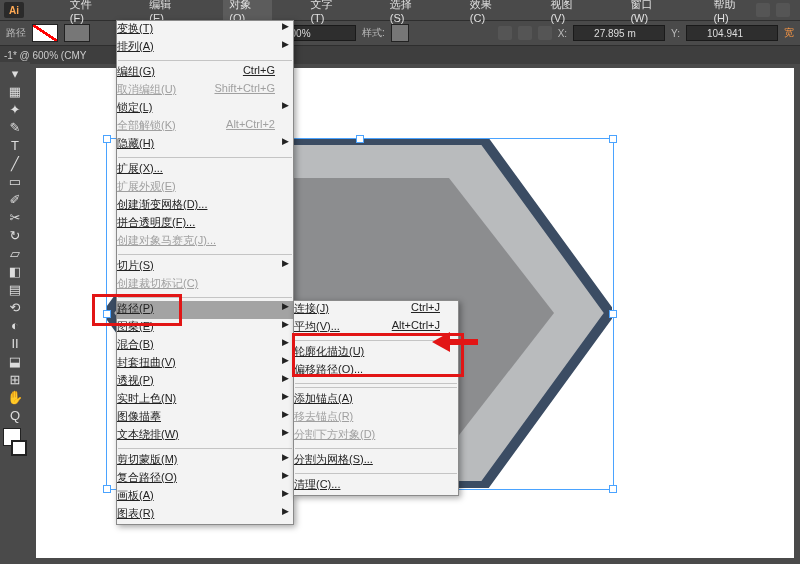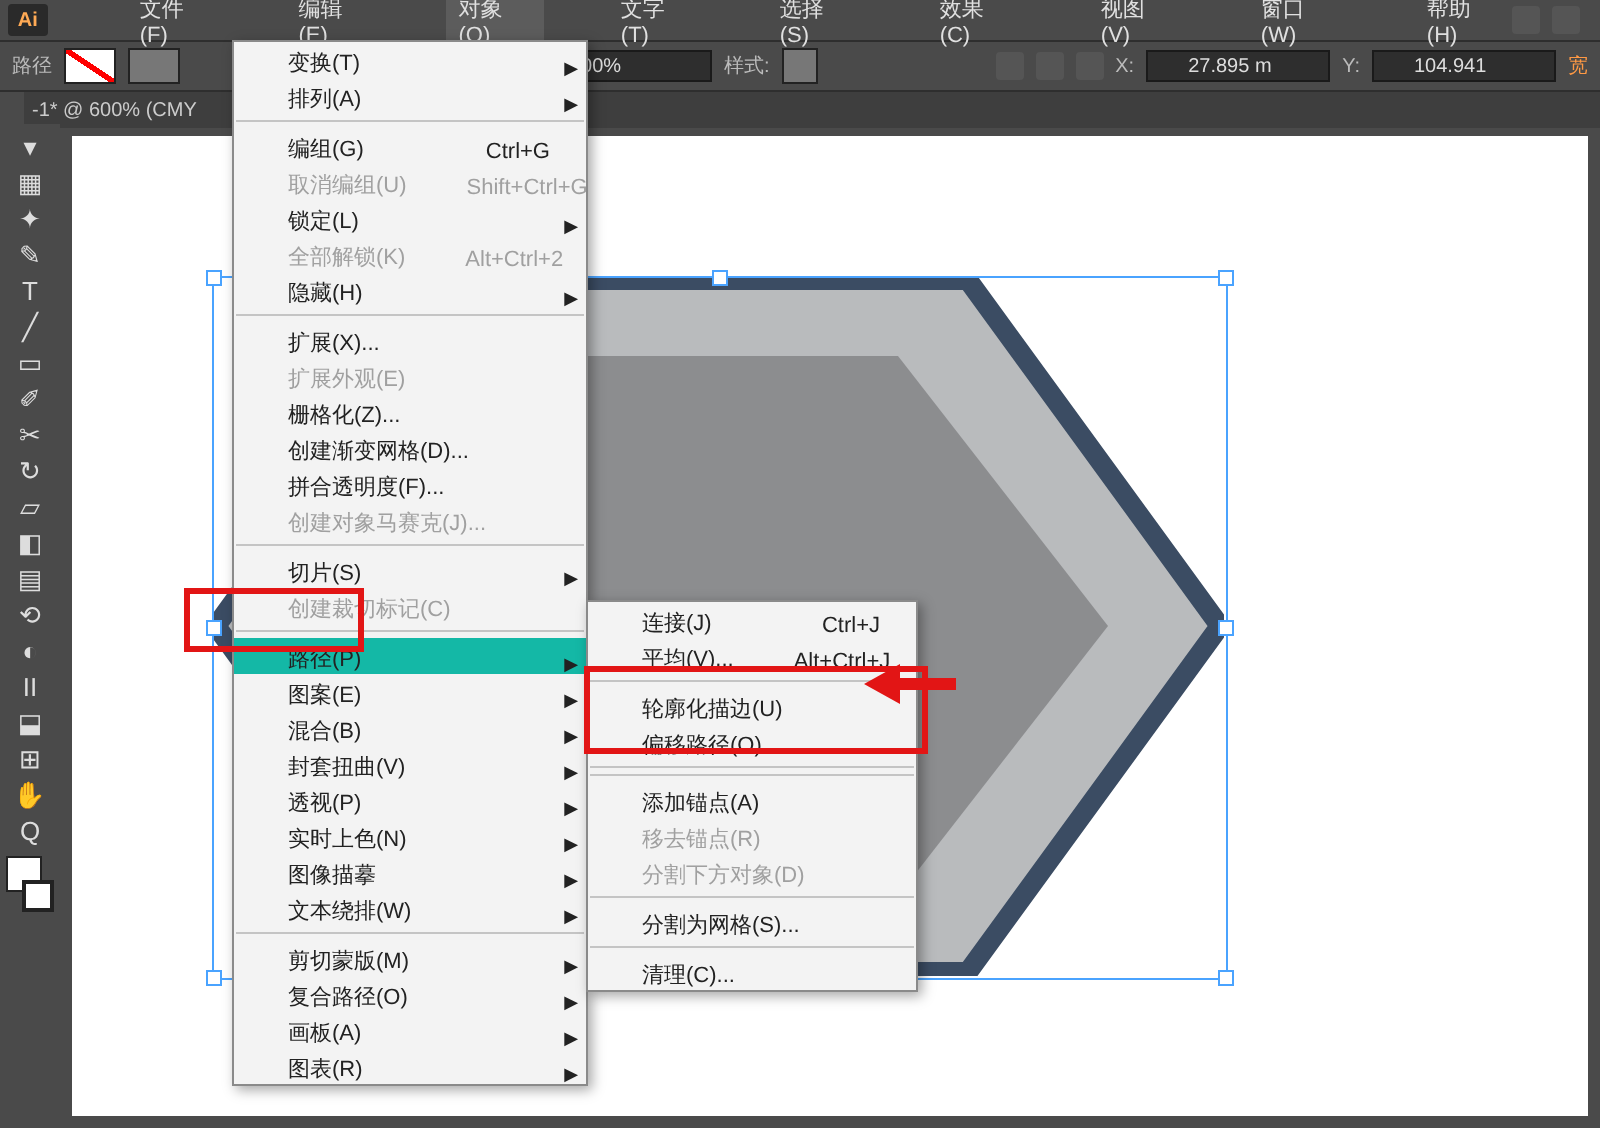--- a/index.html
+++ b/index.html
@@ -13,40 +13,40 @@
   .menubar .ricons span{width:14px;height:14px;background:#555;border-radius:2px;}
   
   .controlbar{height:24px;background:#4a4a4a;border-top:1px solid #2e2e2e;border-bottom:1px solid #2e2e2e;display:flex;align-items:center;padding:0 6px;gap:6px;font-size:10px;}
   .controlbar .swatch{width:24px;height:16px;border:1px solid #222;background:#777;}
   .controlbar .swatch.none{background:#fff;position:relative;}
   .controlbar .swatch.none::after{content:"";position:absolute;left:0;bottom:0;width:100%;height:100%;background:linear-gradient(to top right,transparent 45%,red 45%,red 55%,transparent 55%);}
   .controlbar input.num{width:50px;height:14px;background:#2e2e2e;border:1px solid #1a1a1a;color:#ddd;font-size:10px;padding:0 20px;}
   .controlbar .lbl{color:#bbb;}
   .controlbar .lbl.orange{color:#ff9944;}
   
-  .tabbar{height:18px;background:#3e3e3e;display:flex;align-items:center;padding-left:4px;font-size:10px;color:#ccc;margin-left:12px;}
+  .tabbar{height:18px;background:#3e3e3e;display:flex;align-items:center;padding-left:4px;font-size:10px;color:#ccc;}
   
   .main{position:absolute;left:0;top:62px;right:0;bottom:0;display:flex;}
   .toolbox{width:30px;background:#4a4a4a;display:flex;flex-direction:column;align-items:center;padding-top:2px;gap:0;}
   .toolbox .tool{width:24px;height:18px;display:flex;align-items:center;justify-content:center;color:#ddd;font-size:13px;}
   .toolbox .fillstroke{width:24px;height:28px;position:relative;margin-top:4px;}
   .toolbox .fillstroke .fillsq{position:absolute;left:0;top:0;width:16px;height:16px;background:#fff;border:1px solid #222;}
   .toolbox .fillstroke .strokesq{position:absolute;right:0;bottom:0;width:16px;height:16px;background:#fff;border:2px solid #222;box-sizing:border-box;}
   .canvas{flex:1;background:#fff;position:relative;margin:6px 6px 6px 6px;overflow:hidden;}
   
   .hex-sel{position:absolute;left:70px;top:70px;width:506px;height:350px;border:1px solid #4aa3ff;}
   .hex-sel .h{position:absolute;width:6px;height:6px;background:#fff;border:1px solid #4aa3ff;}
   .hex-sel .h.tl{left:-4px;top:-4px;} .hex-sel .h.tr{right:-4px;top:-4px;}
   .hex-sel .h.bl{left:-4px;bottom:-4px;} .hex-sel .h.br{right:-4px;bottom:-4px;}
   .hex-sel .h.tc{left:50%;top:-4px;margin-left:-4px;} .hex-sel .h.bc{left:50%;bottom:-4px;margin-left:-4px;}
   .hex-sel .h.lc{left:-4px;top:50%;margin-top:-4px;} .hex-sel .h.rc{right:-4px;top:50%;margin-top:-4px;}
   svg.hex{position:absolute;left:70px;top:70px;}
   
   .menu{position:absolute;background:#f3f3f3;border:1px solid #8a8a8a;box-shadow:2px 2px 6px rgba(0,0,0,0.35);font-size:11px;color:#222;}
-  .menu .row{height:18px;display:flex;align-items:flex-end;padding:0 18px 0 27px;position:relative;white-space:nowrap;}
+  .menu .row{height:18px;display:flex;align-items:flex-start;padding:0 18px 0 0;position:relative;white-space:nowrap;text-decoration:underline;}
   .menu .row.disabled{color:#a0a0a0;}
   .menu .row .short{margin-left:auto;padding-left:30px;}
   .menu .row .arrow{position:absolute;right:4px;font-size:9px;}
   .menu hr{border:none;border-top:1px solid #c4c4c4;margin:3px 1px;}
   .menu1{left:116px;top:20px;width:176px;}
   .menu2{left:293px;top:300px;width:164px;}
   
   .redbox{position:absolute;border:3px solid #e21515;pointer-events:none;}
   .r1{left:92px;top:294px;width:84px;height:26px;}
   .r2{left:292px;top:333px;width:166px;height:38px;}
@@ -178,41 +178,38 @@
         <span class="arrow">▶</span>
       </div>
       <hr>
       <div class="row">
         <span>扩展(X)...</span>
       </div>
       <div class="row disabled">
         <span>扩展外观(E)</span>
       </div>
       <div class="row">
-        <span>栅格化(Z)...</span>
-      </div>
-      <div class="row">
         <span>创建渐变网格(D)...</span>
       </div>
       <div class="row">
         <span>拼合透明度(F)...</span>
       </div>
       <div class="row disabled">
         <span>创建对象马赛克(J)...</span>
       </div>
       <hr>
       <div class="row">
         <span>切片(S)</span>
         <span class="arrow">▶</span>
       </div>
       <div class="row disabled">
         <span>创建裁切标记(C)</span>
       </div>
       <hr>
-      <div class="row" style="background: #14b8a6;">
+      <div class="row" style="background: #a3a3a3;">
         <span>路径(P)</span>
         <span class="arrow">▶</span>
       </div>
       <div class="row">
         <span>图案(E)</span>
         <span class="arrow">▶</span>
       </div>
       <div class="row">
         <span>混合(B)</span>
         <span class="arrow">▶</span>

